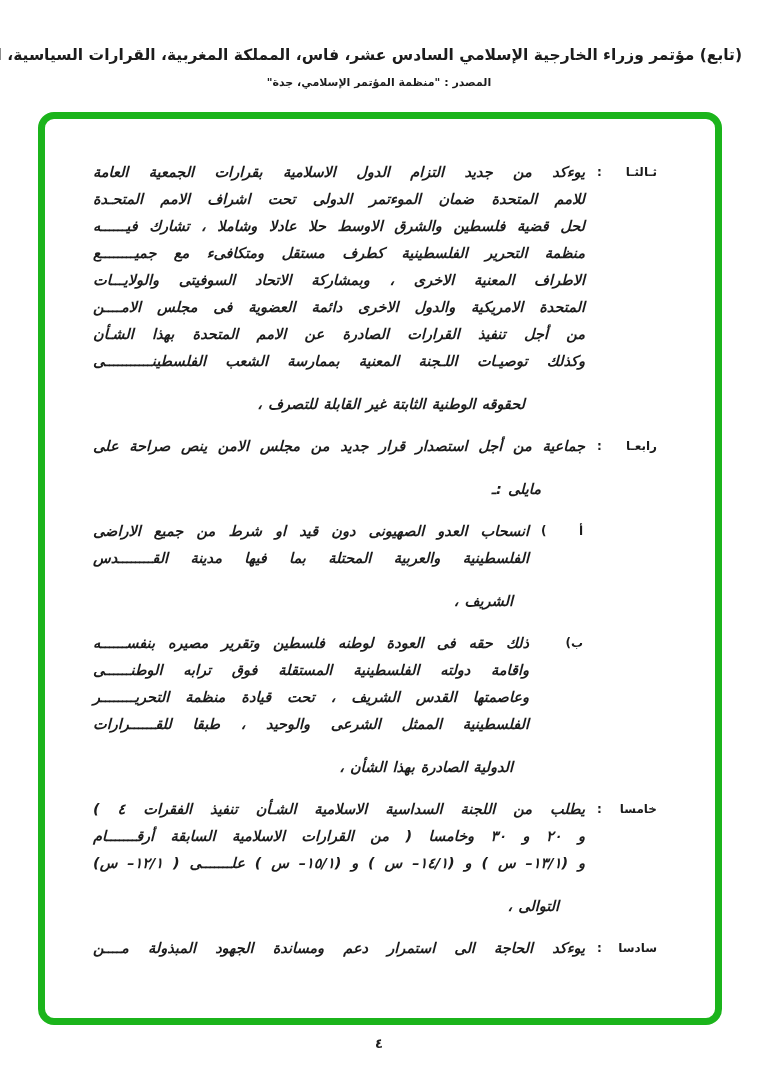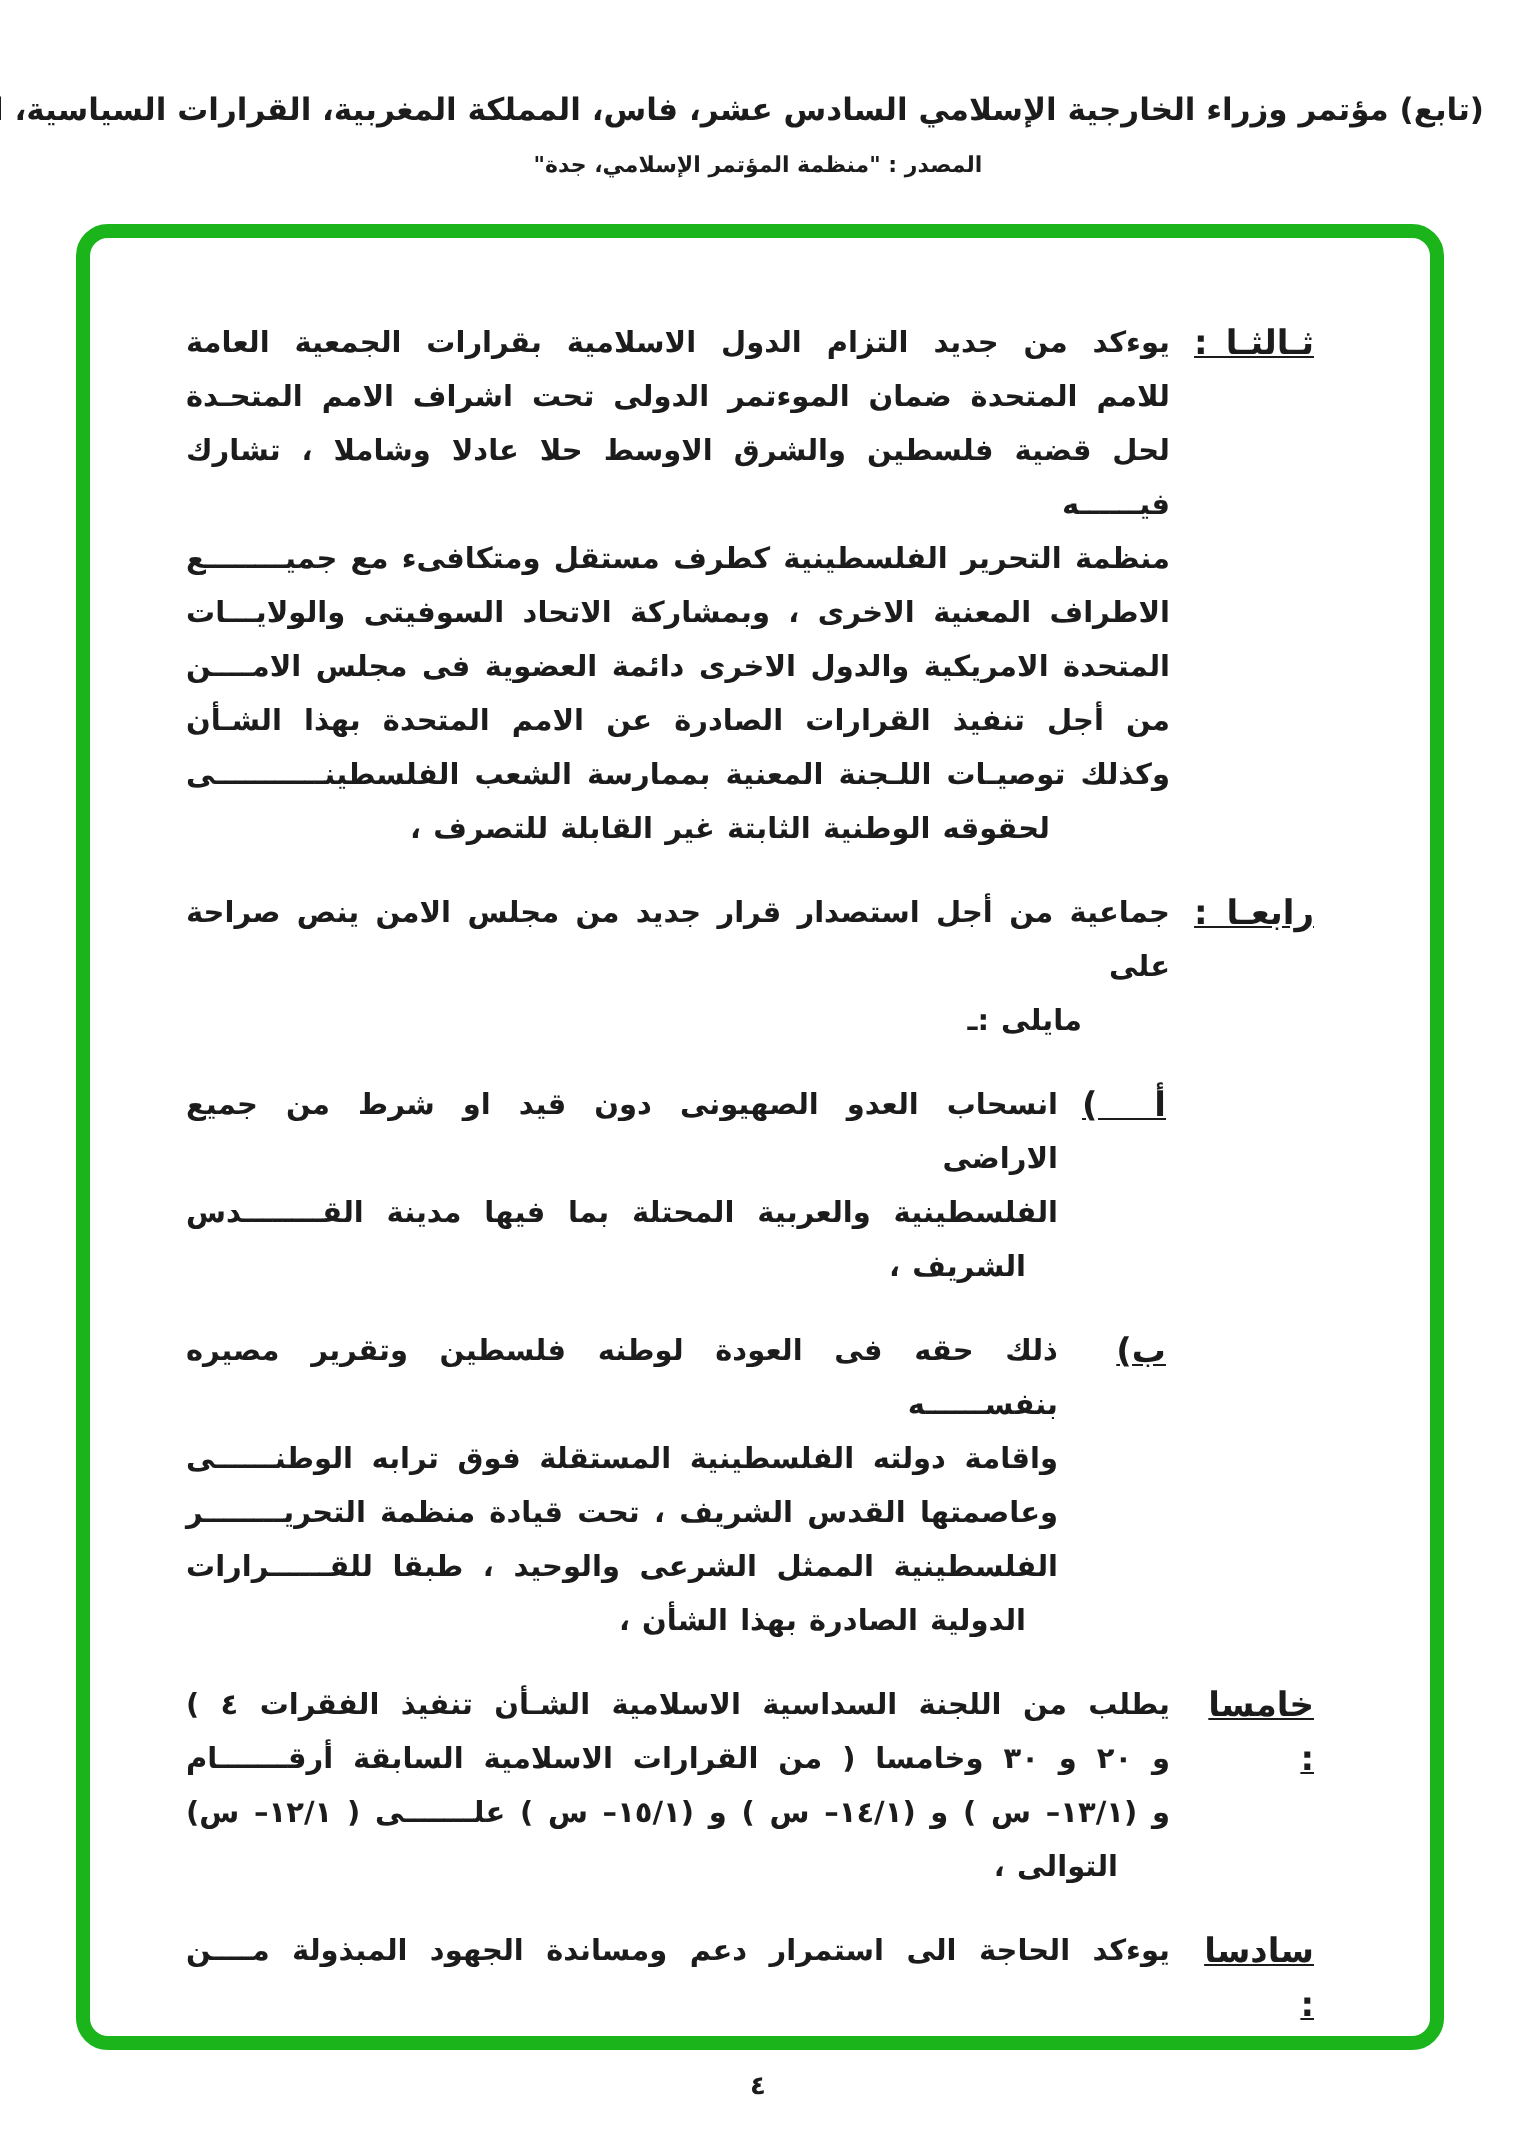--- a/index.html
+++ b/index.html
@@ -41,38 +41,38 @@
     flex-direction: row;
     column-gap: 12px;
     margin-top: 15px;
     font-weight: 700;
   }
   .para:first-child { margin-top: 0; }
   .para.sub { padding-right: 74px; }
   .plabel {
     width: 60px;
     flex: 0 0 60px;
-    font-size: 17px;
+    font-size: 12px;
     line-height: 27px;
     text-align: justify;
     text-align-last: justify;
-    text-decoration: underline;
   }
   .para.sub .plabel { width: 42px; flex-basis: 42px; }
-  .ptext { flex: 1 1 auto; min-width: 0; }
+  .ptext { flex: 1 1 auto; min-width: 0; font-style: italic; }
   .line {
     font-size: 14.5px;
     line-height: 27px;
     text-align: justify;
     text-align-last: justify;
     word-spacing: 1px;
   }
   .line.right {
     text-align: right;
     text-align-last: right;
+    margin-top: 16px;
   }
   .page-number {
     position: absolute;
     top: 1036px; right: 0; left: 0;
     text-align: center;
     font-size: 13px;
     font-weight: 700;
   }
 </style>
 </head>

